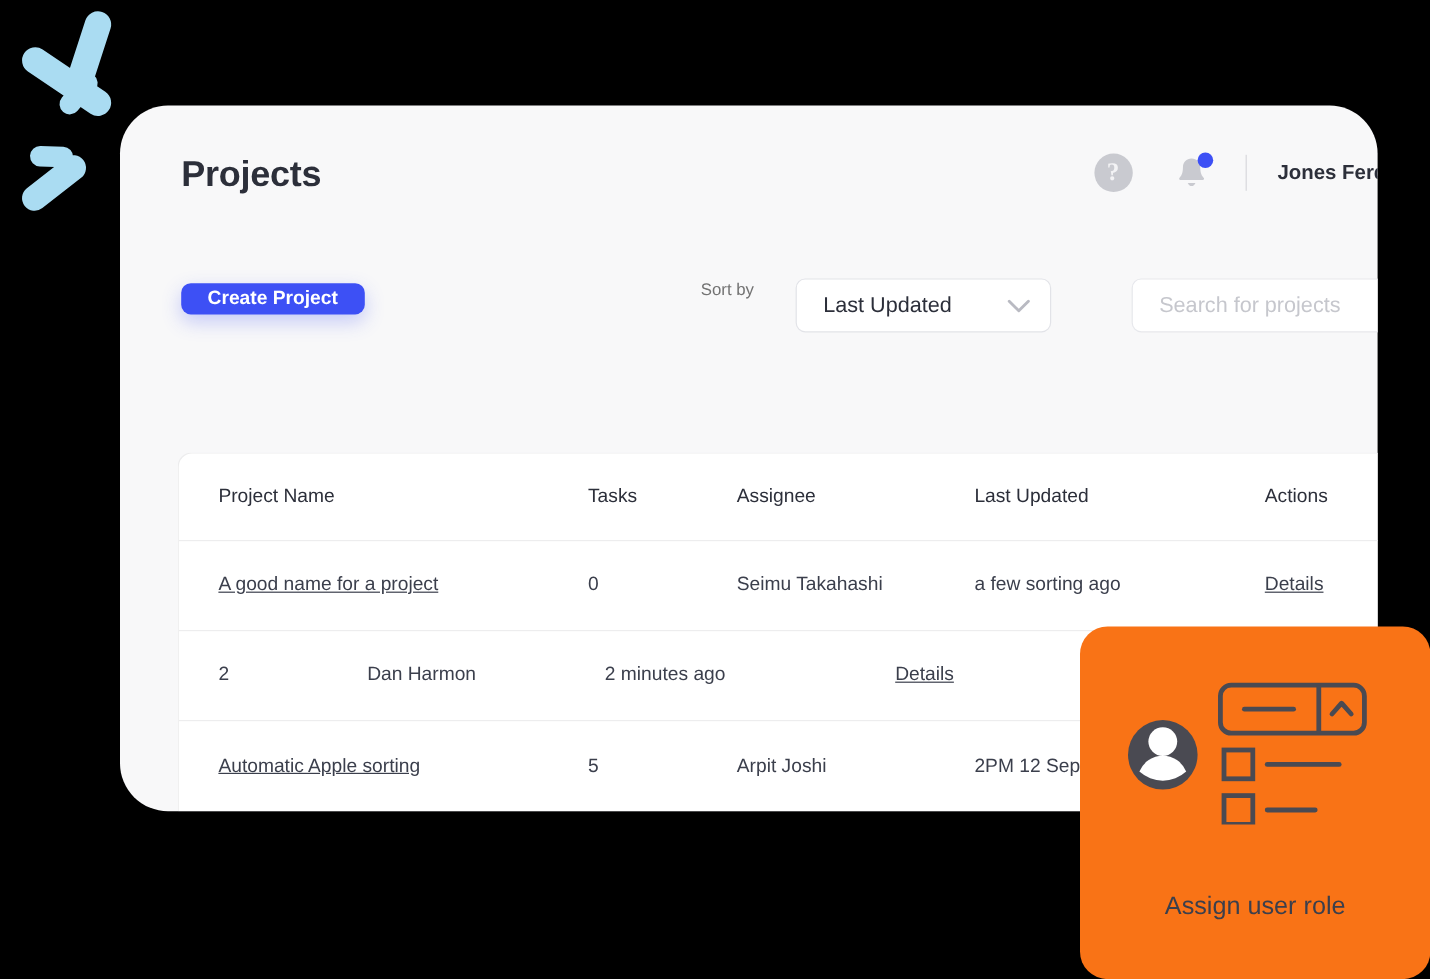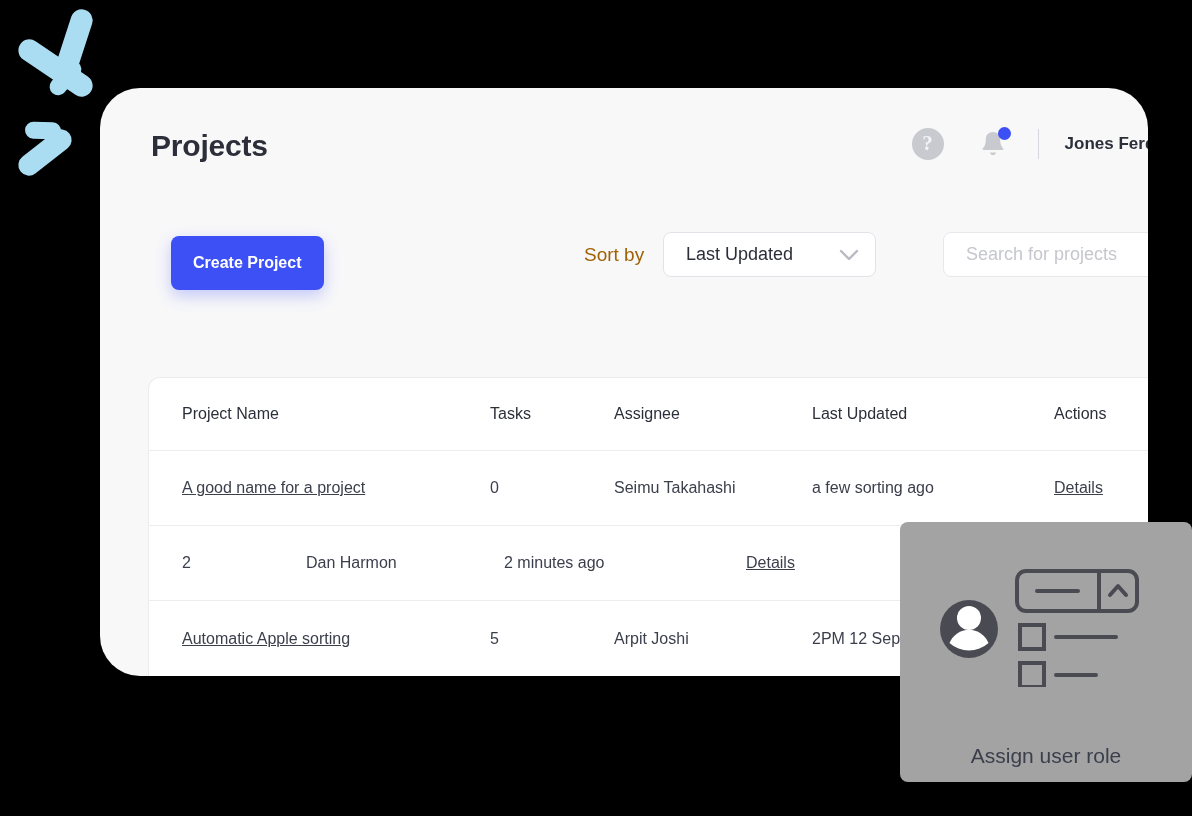--- a/index.html
+++ b/index.html
@@ -113,35 +113,34 @@
   }
   .create-btn {
     position: absolute;
     left: 51px;
     top: 30px;
     background: #3d50f5;
     color: #ffffff;
     border: none;
     border-radius: 8px;
     padding: 0 22px;
-    height: 54px;
+    height: 26px;
     font-size: 16px;
     font-weight: bold;
     font-family: "Liberation Sans", sans-serif;
     box-shadow: 0 6px 16px rgba(61,80,245,0.28);
     cursor: pointer;
     white-space: nowrap;
-    margin-left: 20px;
   }
   .sortby-label {
     position: absolute;
     left: 484px;
-    top: 38px;
-    font-size: 19px;
-    color: #a16207;
+    top: 27px;
+    font-size: 14px;
+    color: #737373;
   }
   .select-box {
     position: absolute;
     left: 563px;
     top: 26px;
     width: 213px;
     height: 45px;
     background: #ffffff;
     border: 1px solid #e2e3e8;
     border-radius: 8px;
@@ -217,23 +216,23 @@
     cursor: pointer;
     text-align: center;
   }
 
   
   .role-card {
     position: absolute;
     left: 900px;
     top: 522px;
     width: 292px;
-    height: 260px;
-    background: #a3a3a3;
-    border-radius: 8px;
+    height: 294px;
+    background: #f97316;
+    border-radius: 23px;
   }
   .role-art {
     position: absolute;
     left: 36px;
     top: 45px;
     width: 220px;
     height: 120px;
   }
   .role-caption {
     position: absolute;

